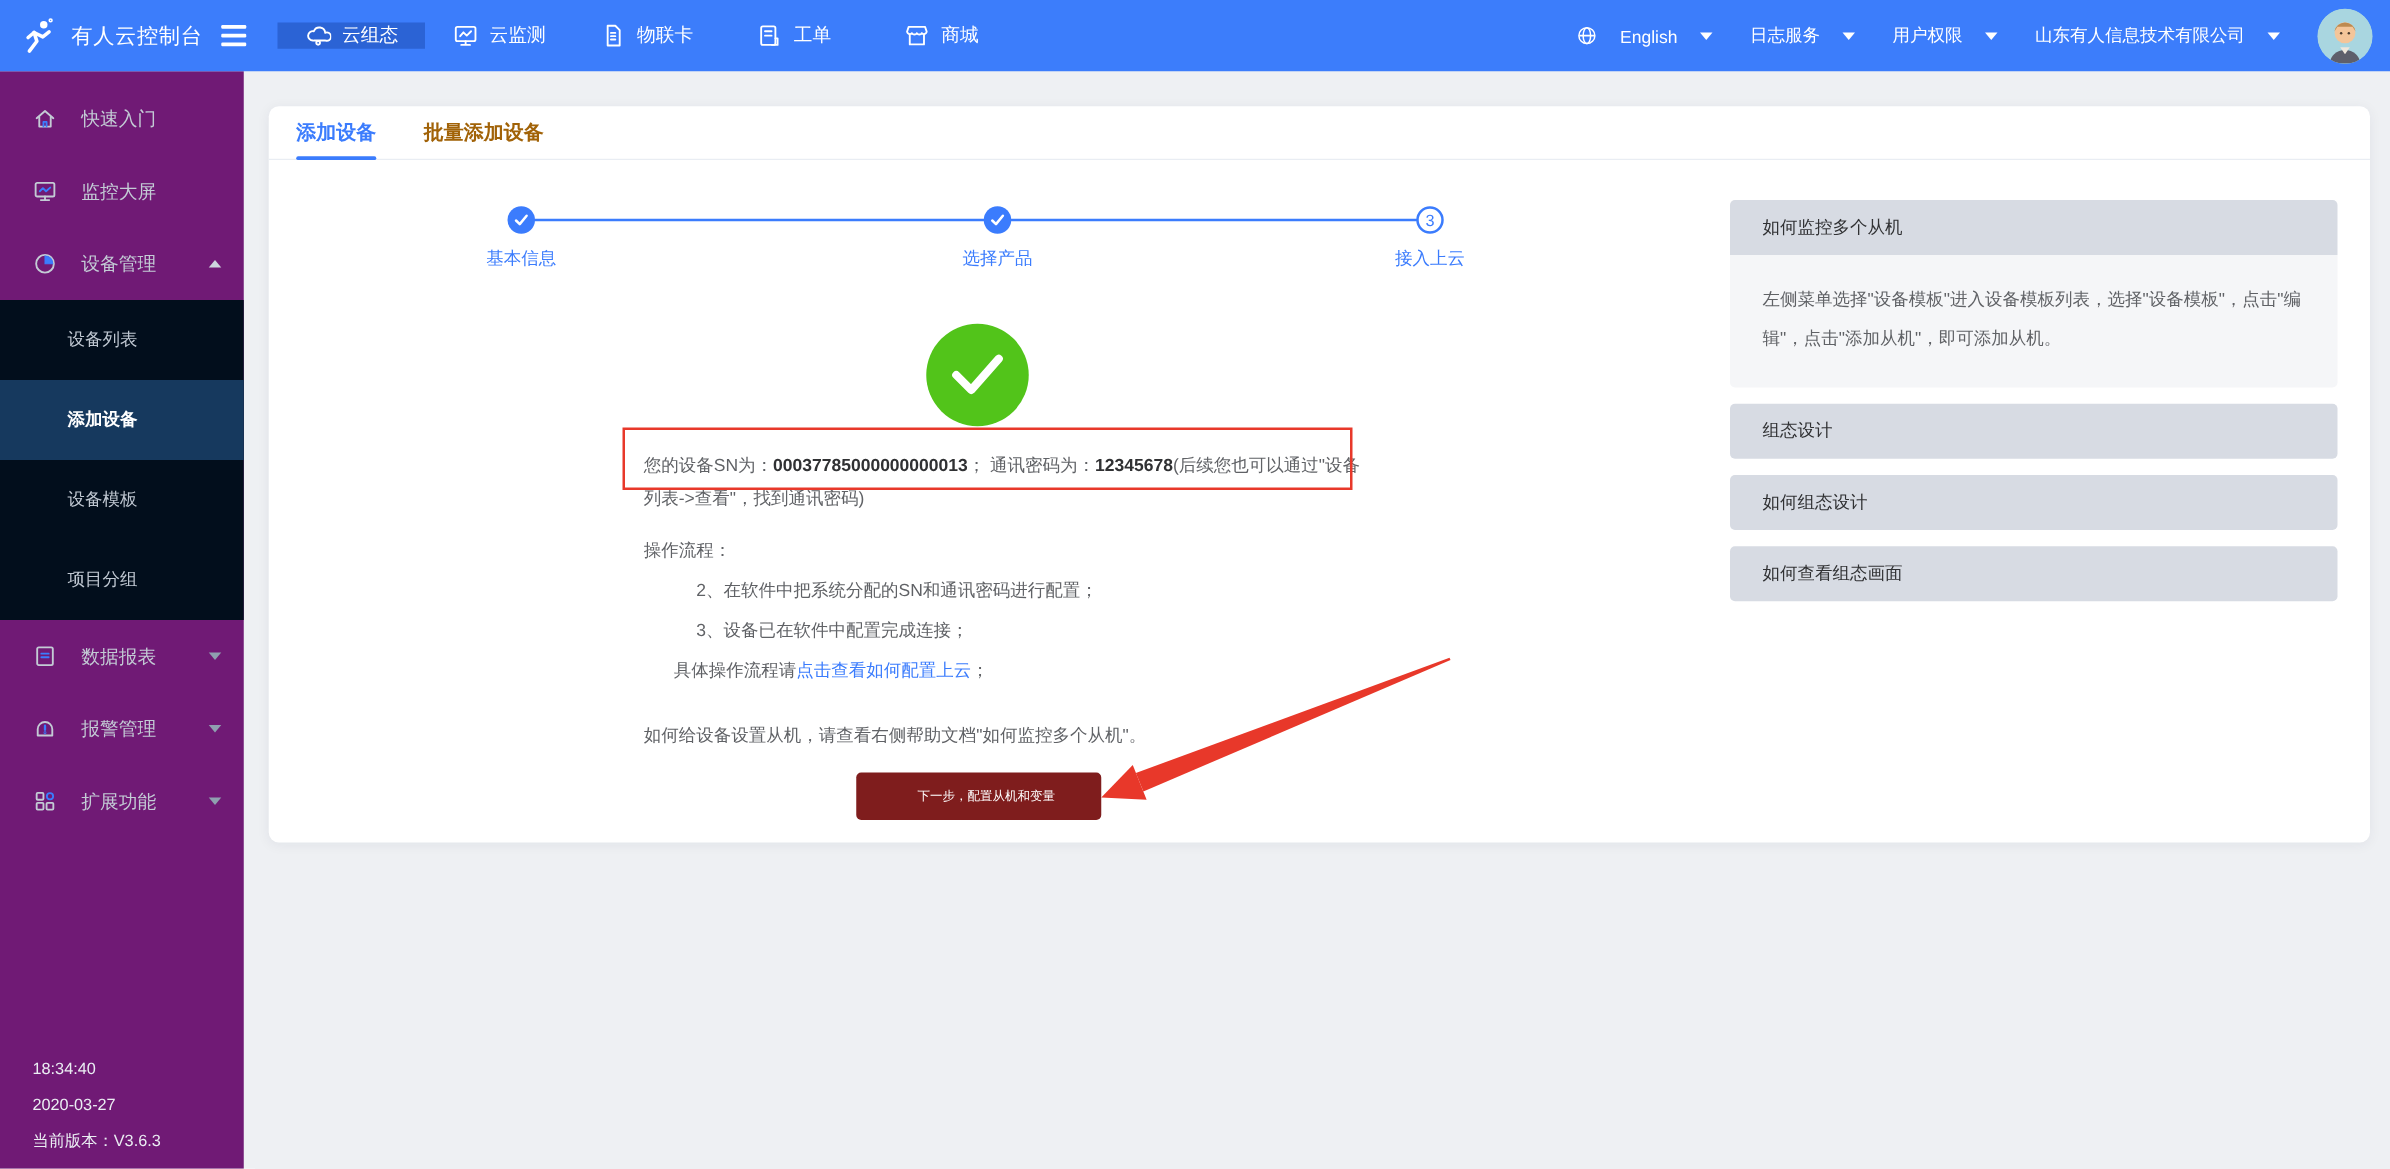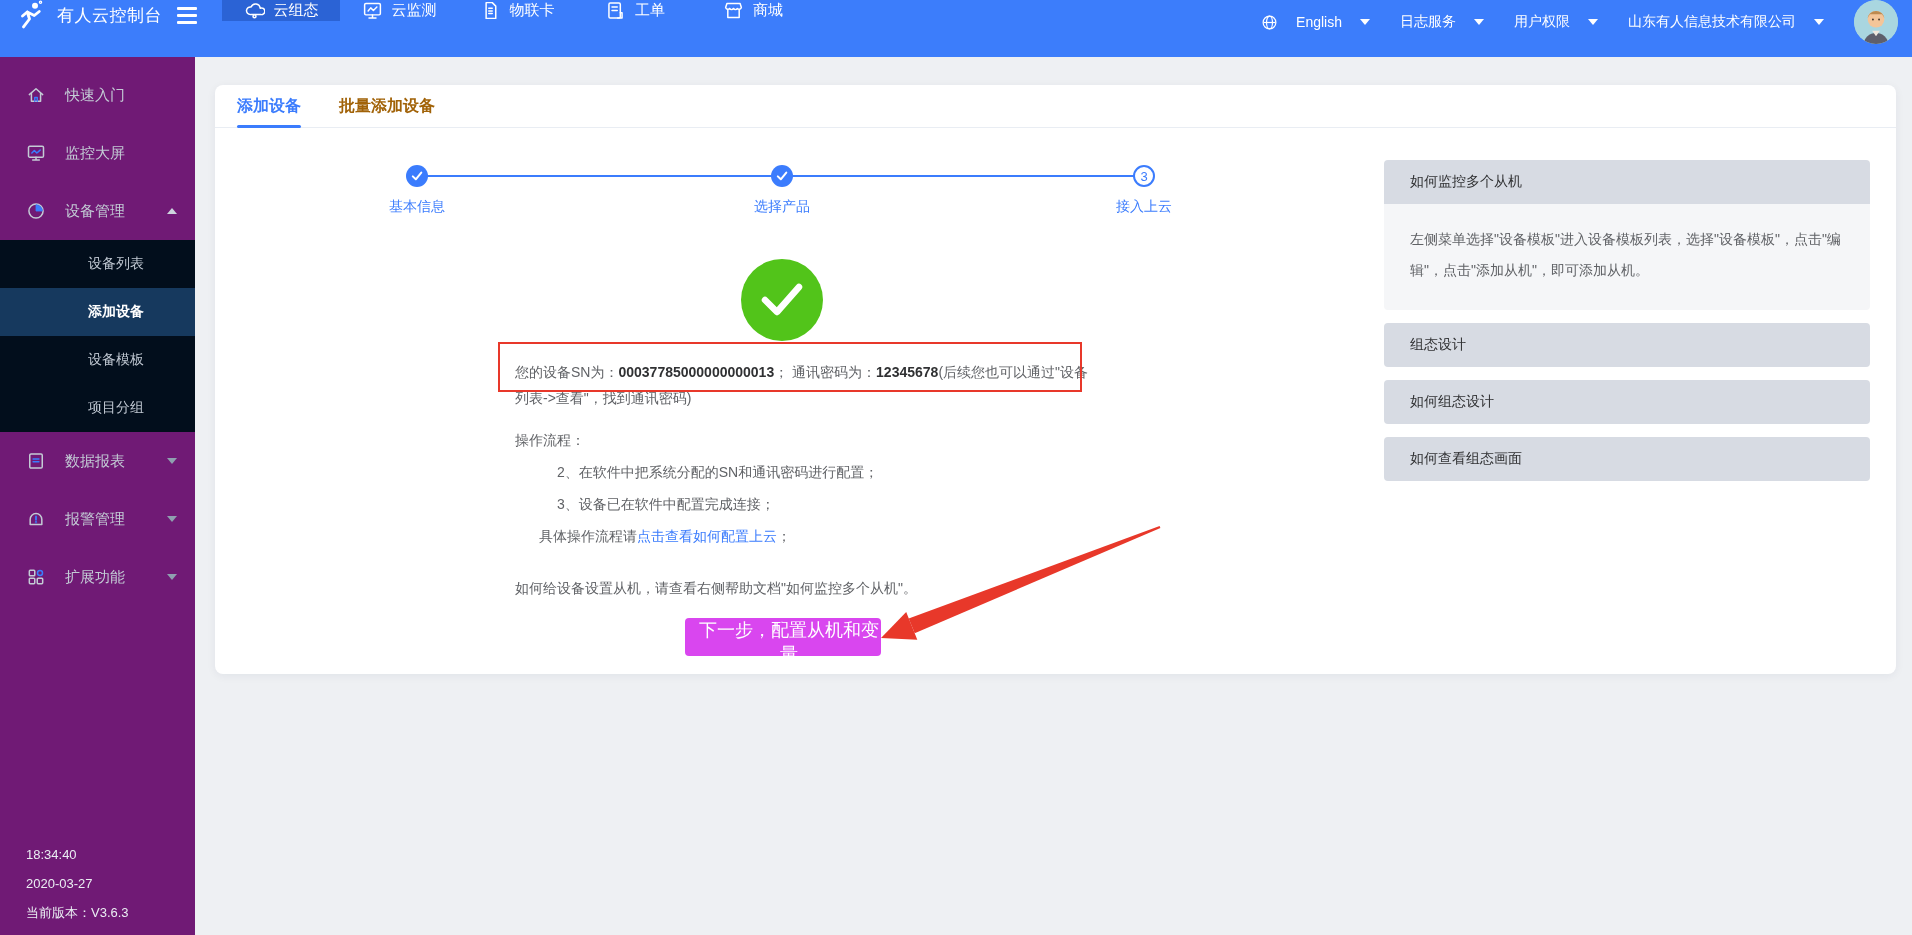--- a/index.html
+++ b/index.html
@@ -6,41 +6,41 @@
   html,body { width:1912px; height:935px; }
   body {
     position:relative; overflow:hidden;
     font-family:"Liberation Sans","DejaVu Sans",sans-serif;
     background:#eef0f3; color:#303133;
   }
   svg { display:block; }
 
   
   .navbar { position:absolute; left:0; top:0; width:1912px; height:57px;
-    background:#3c7dfb; display:flex; align-items:flex-start; color:#fff; z-index:20; }
+    background:#3c7dfb; display:flex; align-items:center; color:#fff; z-index:20; }
   .brand { width:222px; display:flex; align-items:center; padding-left:16px; gap:11px; cursor:pointer; }
   .brand-title { font-size:17px; letter-spacing:.5px; }
   .hamburger { display:flex; flex-direction:column; gap:4px; margin-left:4px; cursor:pointer; }
   .hamburger i { display:block; width:20px; height:3px; background:#fff; border-radius:1px; }
   .nav-tabs { display:flex; }
   .nav-tab { width:118px; display:flex; align-items:center; justify-content:center; gap:9px;
     font-size:15px; cursor:pointer; }
   .nav-tab.active { background:#2b63d5; }
   .nav-right { margin-left:auto; display:flex; align-items:center; gap:30px; padding-right:14px; font-size:14px; }
   .nav-right .menu-item { display:flex; align-items:center; gap:18px; cursor:pointer; white-space:nowrap; }
   .tri-down-w { width:0; height:0; border-left:5px solid transparent; border-right:5px solid transparent; border-top:6px solid #fff; }
   .avatar { width:44px; height:44px; border-radius:50%; overflow:hidden; background:#a9d6e0; cursor:pointer; }
 
   
   .sidebar { position:absolute; left:0; top:57px; width:195px; height:878px; background:#701a75; color:#c3cbd5; z-index:10; }
   .side-item { height:58px; display:flex; align-items:center; padding:0 18px 0 26px; gap:19px; font-size:15px; cursor:pointer; }
   .side-item:first-child { margin-top:9px; }
   .side-item .grow { flex:1; }
   .side-sub { background:#020e1c; }
-  .side-sub-item { height:48px; display:flex; align-items:center; padding-left:88px; font-size:14px; color:#c0c8d2; cursor:pointer; }
+  .side-sub-item { height:64px; display:flex; align-items:center; padding-left:54px; font-size:14px; color:#c0c8d2; cursor:pointer; }
   .side-sub-item.active { background:#16395e; color:#ffffff; font-weight:bold; }
   .tri-up { width:0; height:0; border-left:5px solid transparent; border-right:5px solid transparent; border-bottom:6px solid #cdd5de; }
   .tri-down { width:0; height:0; border-left:5px solid transparent; border-right:5px solid transparent; border-top:6px solid #8fa0b0; }
   .side-footer { position:absolute; left:26px; bottom:8px; font-size:13px; color:#eaeef3; line-height:29px; }
 
   
   .main-wrap { position:absolute; left:195px; top:57px; width:1717px; height:878px; }
   .card { position:absolute; left:20px; top:28px; width:1681px; height:589px; background:#fff;
     border-radius:8px; box-shadow:0 2px 10px rgba(15,35,70,.06); }
 
@@ -64,22 +64,22 @@
   .sn-text { position:absolute; left:300px; top:274px; width:578px; font-size:14px; line-height:26px; color:#606266; }
   .sn-text b { color:#303133; }
   .anno-box { position:absolute; left:283px; top:257px; width:584px; height:50px; border:2px solid #e8382a; z-index:5; pointer-events:none; }
 
   .flow { position:absolute; left:300px; top:342px; font-size:14px; line-height:26px; color:#606266; width:620px; }
   .flow-step { margin:6px 0 0 42px; }
   .flow-detail { margin:6px 0 0 24px; }
   .flow-link { color:#3b7cfd; cursor:pointer; text-decoration:none; }
   .flow-hint { margin-top:26px; }
 
-  .next-btn { position:absolute; left:470px; top:533px; width:196px; height:38px; background:#d946ef; color:#fff;
-    font-size:18px; border:none; border-radius:4px; cursor:pointer; font-family:inherit;padding-left:12px; }
+  .next-btn { position:absolute; left:470px; top:533px; width:196px; height:38px; background:#7f1d1d; color:#fff;
+    font-size:10px; border:none; border-radius:4px; cursor:pointer; font-family:inherit;padding-left:12px; }
 
   .anno-arrow { position:absolute; left:600px; top:420px; z-index:6; pointer-events:none; }
 
   
   .help-panel { position:absolute; top:75px; right:26px; width:486px; }
   .help-header { height:44px; display:flex; align-items:center; padding:16px 26px; background:#d7dbe3;
     border-radius:4px; font-size:14px; color:#303133; cursor:pointer; }
   .help-item.expanded .help-header { border-radius:4px 4px 0 0; }
   .help-body { background:#f5f6f8; border-radius:0 0 4px 4px; padding:20px 26px 24px 26px;
     font-size:14px; color:#606266; line-height:31px; }
@@ -301,21 +301,21 @@
     <div class="stepper">
       <div class="step-line"></div>
       <div class="step-node" style="left:202px">
         <div class="step-dot">
           <svg width="12" height="12" viewBox="0 0 12 12" fill="none" stroke="#fff" stroke-width="2" stroke-linecap="round" stroke-linejoin="round">
               <polyline points="1.8,6.4 4.8,9.3 10.3,2.6"></polyline>
             </svg>
         </div>
         <div class="step-label">基本信息</div>
       </div>
-      <div class="step-node" style="left:567px">
+      <div class="step-node" style="left:583px">
         <div class="step-dot">
           <svg width="12" height="12" viewBox="0 0 12 12" fill="none" stroke="#fff" stroke-width="2" stroke-linecap="round" stroke-linejoin="round">
               <polyline points="1.8,6.4 4.8,9.3 10.3,2.6"></polyline>
             </svg>
         </div>
         <div class="step-label">选择产品</div>
       </div>
       <div class="step-node" style="left:929px">
         <div class="step-dot todo">3</div>
         <div class="step-label">接入上云</div>

